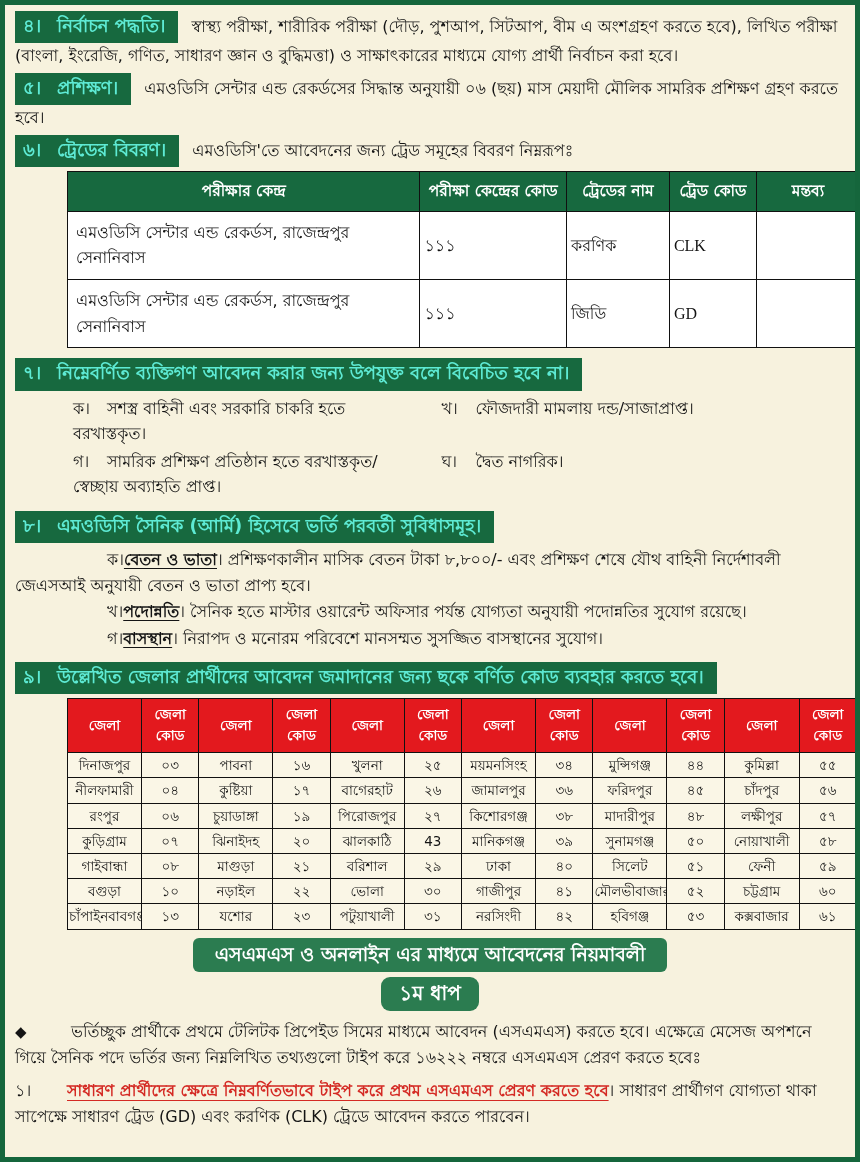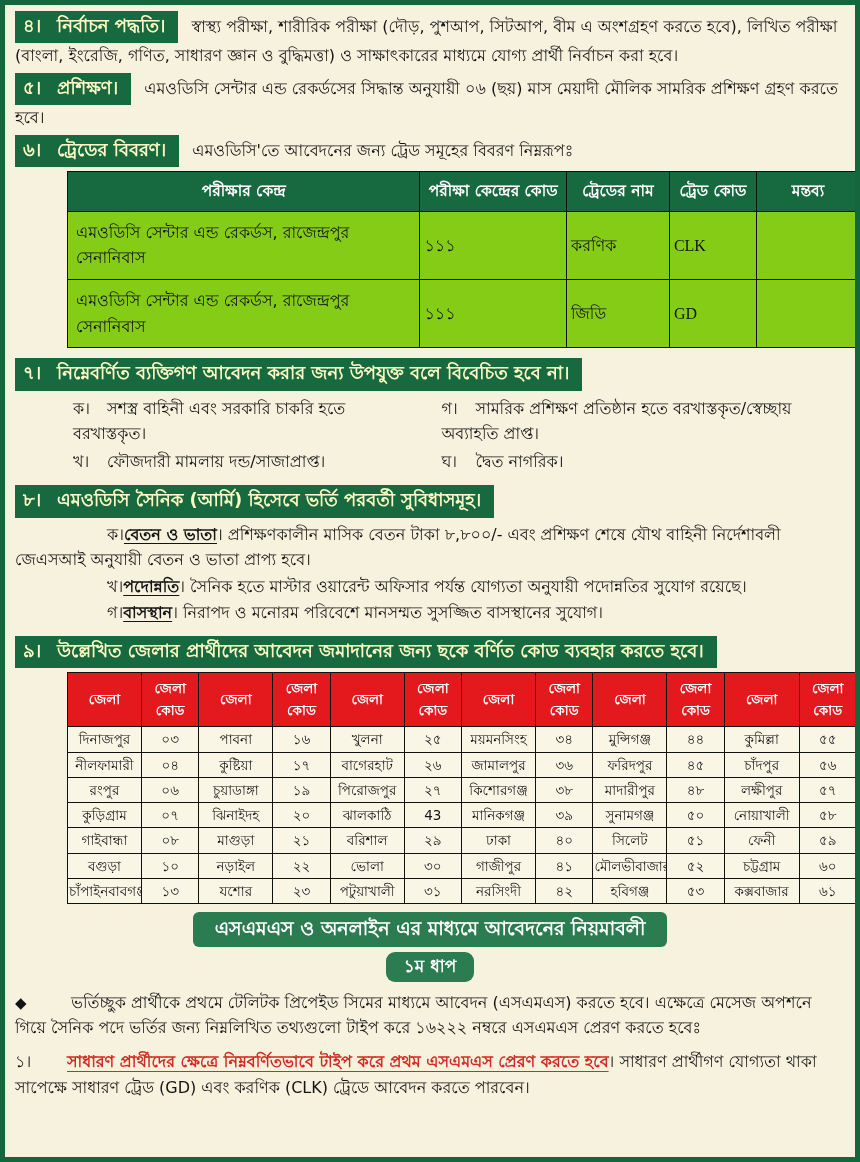--- a/index.html
+++ b/index.html
@@ -5,31 +5,31 @@
   * { box-sizing: border-box; margin: 0; padding: 0; }
   body { background: #888; font-family: "DejaVu Sans", sans-serif; }
   .page {
     width: 860px; height: 1162px; margin: 0 auto;
     background: #f7f2de; border: 5px solid #15663c;
     padding: 6px 10px 8px 10px; overflow: hidden;
     color: #141414; font-size: 16px; line-height: 1.6;
   }
   p.sec { margin: 0 0 4px 0; }
   .glabel {
-    display: inline-block; background: #17693f; color: #fef9c3;
+    display: inline-block; background: #17693f; color: #5eead4;
     font-weight: bold; font-size: 18px; line-height: 1.35;
     padding: 3px 13px 5px 8px; margin-right: 8px; vertical-align: middle;
   }
   .glabel .num { display: inline-block; min-width: 34px; }
   .bar-row { margin: 10px 0 4px 0; }
   .gap-top { margin-top: 16px; }
 
   
   table { border-collapse: collapse; table-layout: fixed; }
-  .trade-table { width: 793px; margin: 4px 8px 10px 52px; background: #84cc16; }
+  .trade-table { width: 793px; margin: 4px 8px 10px 52px; background: #ffffff; }
   .trade-table th {
     background: #17693f; color: #fff; font-weight: bold; font-size: 15.5px;
     border: 1.6px solid #111; padding: 7px 3px; text-align: center;
   }
   .trade-table td {
     border: 1.6px solid #111; padding: 8px 4px; text-align: left; font-size: 16px;
   }
   .trade-table td.left { text-align: left; padding-left: 8px; }
   .eng-serif { font-family: "Liberation Serif", serif; font-size: 17px; }
 
@@ -54,21 +54,21 @@
     border: 1.5px solid #111; padding: 3px 1px; text-align: center; font-size: 13.5px;
     line-height: 1.35; overflow: hidden; white-space: nowrap;
   }
 
   
   .badge-wrap { text-align: center; margin: 8px 0 2px 0; }
   .badge {
     display: inline-block; background: #2b7c50; color: #fff; font-weight: bold;
     border-radius: 6px; padding: 4px 22px 6px; font-size: 19px; line-height: 1.3;
   }
-  .badge.small { font-size: 17px; padding: 3px 18px 5px; border-radius: 9px; margin-top: 5px; }
+  .badge.small { font-size: 20px; padding: 3px 18px 5px; border-radius: 9px; margin-top: 5px; }
 
   .intro { margin: 8px 0 6px 0; }
   .diamond { display: inline-block; min-width: 56px; font-size: 15px; }
   .num-item { margin: 8px 0 2px 0; }
   .num-label { display: inline-block; min-width: 52px; }
   .red-u { color: #d42a24; font-weight: bold; text-decoration: underline; text-underline-offset: 3.5px; }
 </style>
 </head>
 <body>
 
@@ -123,22 +123,22 @@
         <td></td>
       </tr>
       </tbody>
   </table>
 
   <div class="bar-row">
     <span class="glabel"><span class="num">৭।</span><span>নিম্নেবর্ণিত ব্যক্তিগণ আবেদন করার জন্য উপযুক্ত বলে বিবেচিত হবে না।</span></span>
   </div>
   <div class="two-col">
     <p><span class="itm-label">ক।</span><span>সশস্ত্র বাহিনী এবং সরকারি চাকরি হতে বরখাস্তকৃত।</span></p>
+    <p><span class="itm-label">খ।</span><span>ফৌজদারী মামলায় দন্ড/সাজাপ্রাপ্ত।</span></p>
     <p><span class="itm-label">গ।</span><span>সামরিক প্রশিক্ষণ প্রতিষ্ঠান হতে বরখাস্তকৃত/স্বেচ্ছায় অব্যাহতি প্রাপ্ত।</span></p>
-    <p><span class="itm-label">খ।</span><span>ফৌজদারী মামলায় দন্ড/সাজাপ্রাপ্ত।</span></p>
     <p><span class="itm-label">ঘ।</span><span>দ্বৈত নাগরিক।</span></p>
   </div>
 
   <div class="bar-row">
     <span class="glabel"><span class="num">৮।</span><span>এমওডিসি সৈনিক (আর্মি) হিসেবে ভর্তি পরবর্তী সুবিধাসমূহ।</span></span>
   </div>
   <p class="s8-item first"><span class="il">ক।</span><span class="term">বেতন ও ভাতা</span><span>।  প্রশিক্ষণকালীন মাসিক বেতন টাকা ৮,৮০০/- এবং প্রশিক্ষণ শেষে যৌথ বাহিনী নির্দেশাবলী জেএসআই অনুযায়ী বেতন ও ভাতা প্রাপ্য হবে।</span></p>
   <p class="s8-item"><span class="il">খ।</span><span class="term">পদোন্নতি</span><span>।  সৈনিক হতে মাস্টার ওয়ারেন্ট অফিসার পর্যন্ত যোগ্যতা অনুযায়ী পদোন্নতির সুযোগ রয়েছে।</span></p>
   <p class="s8-item"><span class="il">গ।</span><span class="term">বাসস্থান</span><span>।  নিরাপদ ও মনোরম পরিবেশে মানসম্মত সুসজ্জিত বাসস্থানের সুযোগ।</span></p>
 

